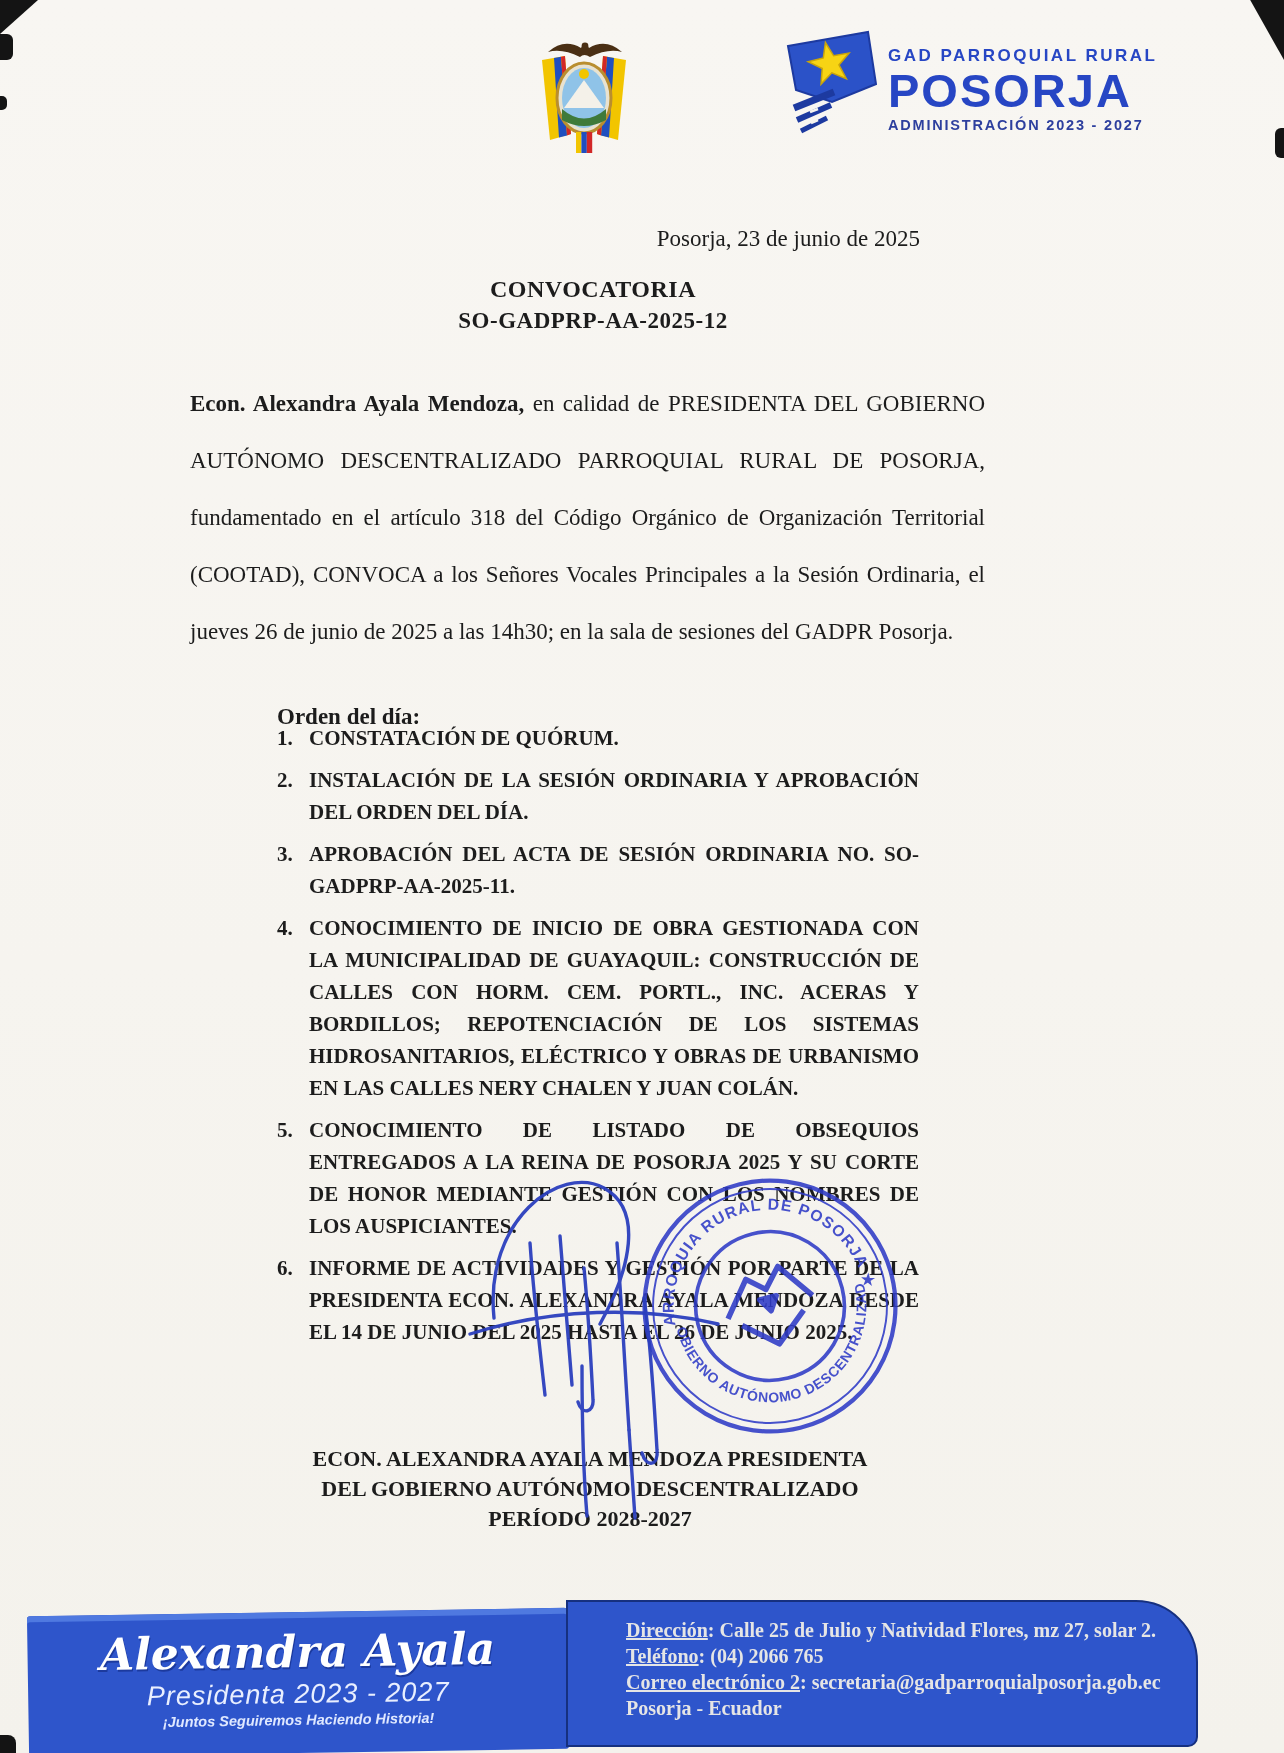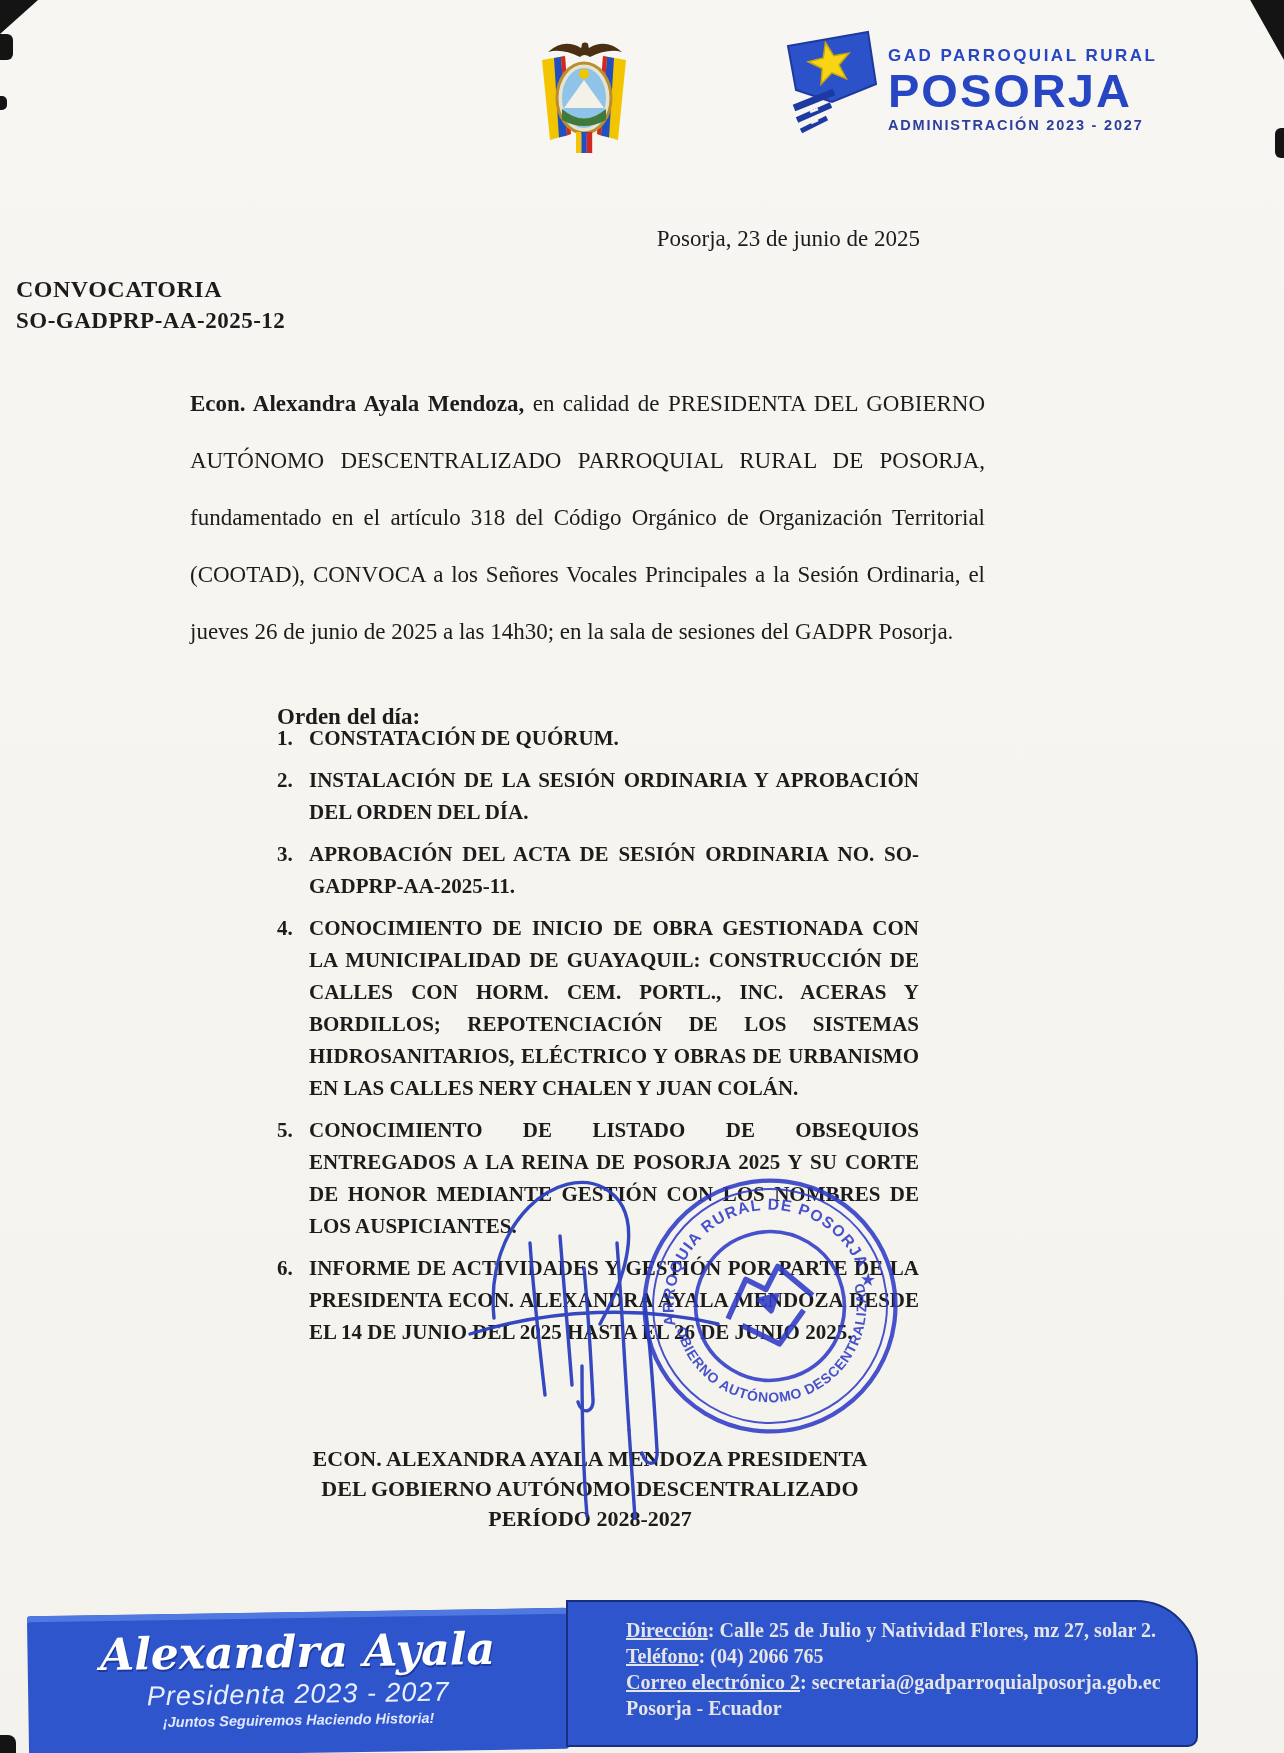--- a/index.html
+++ b/index.html
@@ -20,21 +20,21 @@
   
   .coat{position:absolute;left:524px;top:36px;width:120px;height:122px;}
   .brand{position:absolute;left:780px;top:28px;width:470px;height:140px;display:flex;}
   .brand-mark{width:100px;height:112px;flex:none;}
   .brand-text{padding-left:8px;padding-top:18px;font-family:"Liberation Sans",sans-serif;}
   .brand-tag{font-size:17px;font-weight:bold;letter-spacing:2.5px;color:#2746c4;}
   .brand-name{font-size:47px;font-weight:bold;letter-spacing:2px;color:#2746c4;line-height:1.05;}
   .brand-admin{font-size:14.5px;font-weight:bold;letter-spacing:1.8px;color:#2d3f9e;margin-top:2px;}
   
   .dateline{position:absolute;left:540px;top:192px;width:380px;text-align:right;font-size:23px;margin-top:34px;}
-  .title-wrap{position:absolute;left:16px;top:276px;width:1170px;}
+  .title-wrap{position:absolute;left:8px;top:276px;width:1170px;text-align:center;}
   .doc-title{font-size:24px;font-weight:bold;letter-spacing:.5px;}
   .doc-code{font-size:23px;font-weight:bold;margin-top:5px;letter-spacing:.5px;}
   .bodypara{position:absolute;left:190px;top:352px;width:795px;font-size:23px;line-height:57px;
     text-align:justify;text-justify:inter-word;}
   .bodypara b{font-weight:bold;}
   .agenda-heading{position:absolute;left:277px;top:704px;font-size:23px;font-weight:bold;}
   .agenda{position:absolute;left:277px;top:722px;width:642px;}
   .agenda-item{display:flex;margin-bottom:10px;font-weight:bold;font-size:21px;line-height:32px;}
   .agenda-item .num{flex:none;width:32px;}
   .agenda-item .txt{flex:1;text-align:justify;text-justify:inter-word;}

